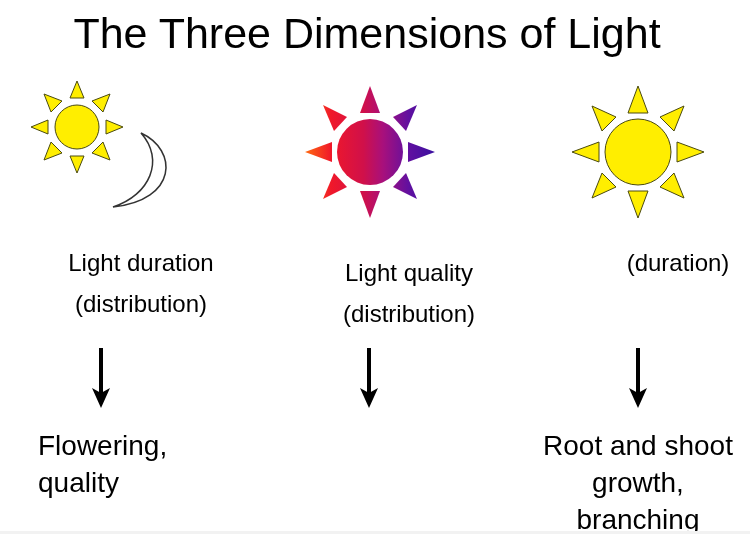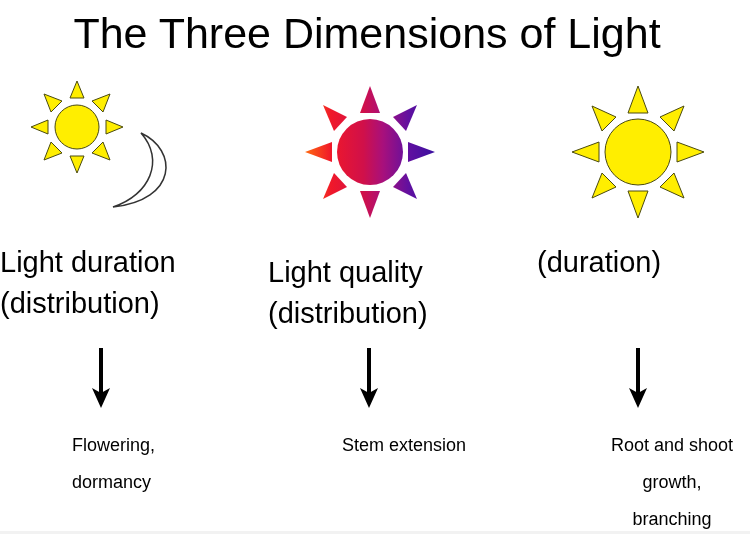--- a/index.html
+++ b/index.html
@@ -9,28 +9,27 @@
     font-family: "Liberation Sans", sans-serif;
     color: #000;
   }
   .title {
     position: absolute; left: 0; top: 9px; width: 734px;
     text-align: center; font-size: 43px; line-height: 48px;
     white-space: nowrap;
   }
   .icon-svg { position: absolute; left: 0; top: 0; }
   .label {
-    position: absolute; font-size: 29px; line-height: 41px;
-    text-align: left; white-space: nowrap;
+    position: absolute; font-size: 24px; line-height: 41px;
+    text-align: center; white-space: nowrap; padding-left: 40px;
   }
   .label span { display: block; }
   .outcome {
-    position: absolute; font-size: 18px; line-height: 37px;
+    position: absolute; font-size: 28px; line-height: 37px;
     white-space: nowrap;
-    margin-left: 34px;
   }
   .outcome span { display: block; }
   .bottom-band {
     position: absolute; left: 0; top: 531px; width: 750px; height: 3px;
     background: #f2f2f2;
   }
 </style>
 </head>
 <body>
 
@@ -109,24 +108,23 @@
 <div class="label" style="left:268px; width:202px; top:252px;">
   <span>Light quality</span>
   <span>(distribution)</span>
 </div>
 <div class="label" style="left:537px; width:202px; top:242px;">
   <span>(duration)</span>
 </div>
 
 <div class="outcome" style="left:38px; top:427px; text-align:left;">
   <span>Flowering,</span>
-  <span>dormancy</span>
+  <span>quality</span>
 </div>
 <div class="outcome" style="left:259px; width:222px; top:427px; text-align:center;">
-  <span>Stem extension</span>
 </div>
 <div class="outcome" style="left:530px; width:216px; top:427px; text-align:center;">
   <span>Root and shoot</span>
   <span>growth,</span>
   <span>branching</span>
 </div>
 
 <div class="bottom-band"></div>
 
 </body></html>

